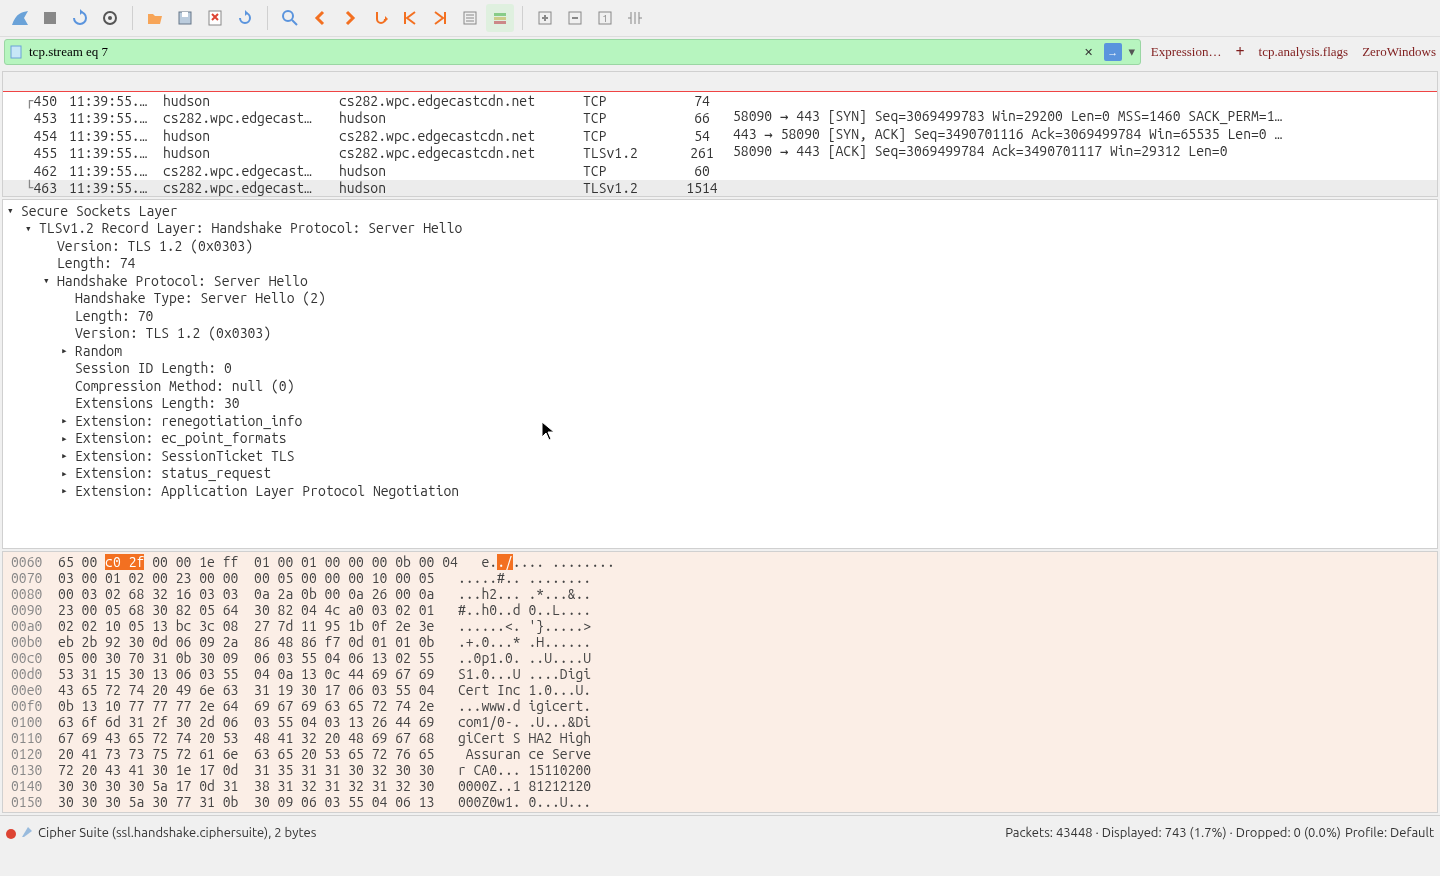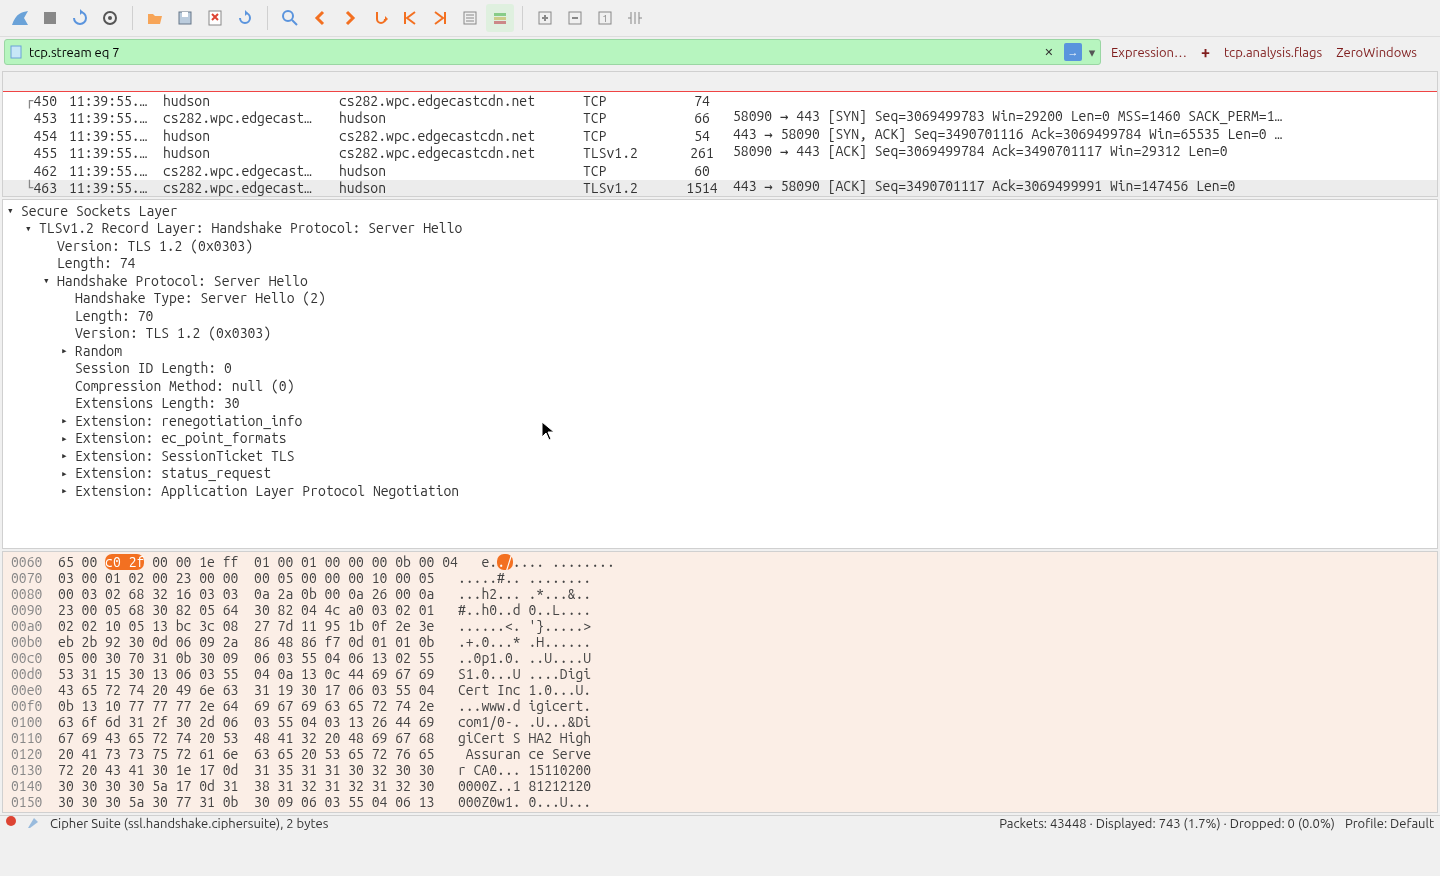--- a/index.html
+++ b/index.html
@@ -30,23 +30,24 @@
   border: 1px solid transparent;
   border-radius: 3px;
   cursor: pointer;
 }
 .sep { width: 1px; height: 24px; background: #d0d0d0; margin: 0 6px; }
 
 
 .filterbar {
   display: flex;
   align-items: center;
-  padding: 2px 19px 6px 4px;
+  padding: 2px 0 6px 4px;
   gap: 6px;
   background: #f0f0f0;
+  font-family: Liberation Serif, serif;
 }
 .filter-input {
   flex: 1;
   display:flex;
   align-items:center;
   background: #b7f5bf;
   border: 1px solid #9ad6a3;
   border-radius: 3px;
   height: 26px;
   padding: 0 4px;
@@ -131,31 +132,31 @@
   margin:0 2px 2px 2px;
   height:262px;
   overflow:hidden;
   font-family:"Ubuntu Mono","Consolas",monospace;
   font-size:14px;
   white-space:pre;
   padding:2px 8px;
   color:#444;
 }
 .hex-off{color:#888;}
-.hex-hi{background:#f37021;color:#fff;border-radius:7px;}
+.hex-hi{background:#f37021;color:#fff;}
 
 
 .statusbar{
   background:#f0f0f0;
   border-top:1px solid #d0d0d0;
   display:flex;
-  align-items:flex-start;
+  align-items:flex-end;
   height:24px;
   padding:0 6px;
-  gap:10px;
+  gap:4px;
   font-size:13px;
 }
 .statusbar .spacer{flex:1;}
 .dot{width:10px;height:10px;border-radius:50%;background:#d43;}
 .cursor-ptr {
   position:absolute;
   left:542px; top:422px;
   pointer-events:none;
 }
 </style>
@@ -349,21 +350,20 @@
         <div class="col-prot">TLSv1.2</div>
         <div class="col-len">261</div>
       </div>
       <div class="plist-row">
         <div class="col-no"><span class="tree-handle"> </span>462</div>
         <div class="col-time">11:39:55.…</div>
         <div class="col-src">cs282.wpc.edgecast…</div>
         <div class="col-dst">hudson</div>
         <div class="col-prot">TCP</div>
         <div class="col-len">60</div>
-        <div class="col-info">443 → 58090 [ACK] Seq=3490701117 Ack=3069499991 Win=147456 Len=0</div>
       </div>
       <div class="plist-row selected">
         <div class="col-no"><span class="tree-handle">└</span>463</div>
         <div class="col-time">11:39:55.…</div>
         <div class="col-src">cs282.wpc.edgecast…</div>
         <div class="col-dst">hudson</div>
         <div class="col-prot">TLSv1.2</div>
         <div class="col-len">1514</div>
         <div class="col-info">Server Hello</div>
       </div>

